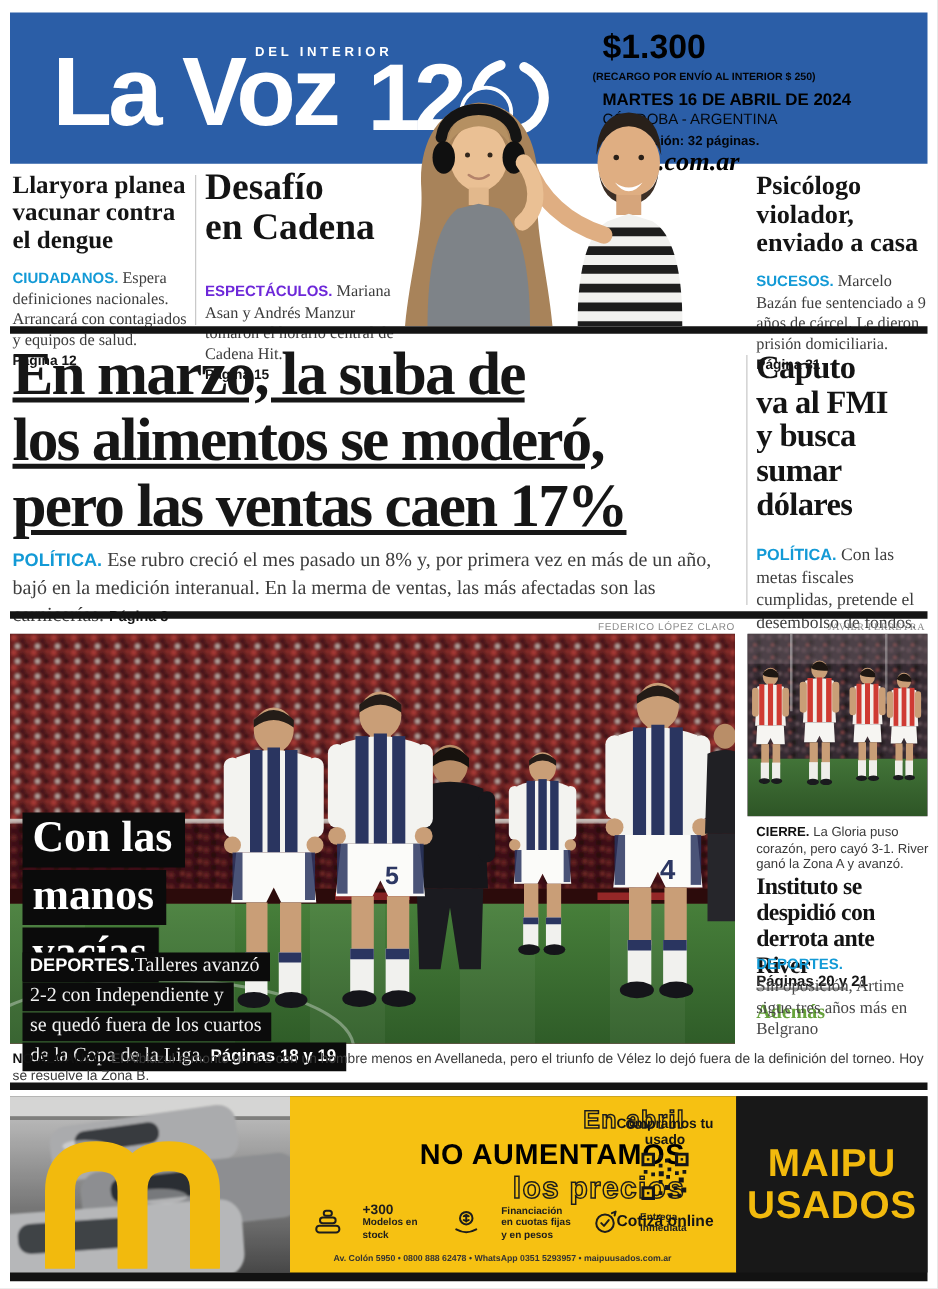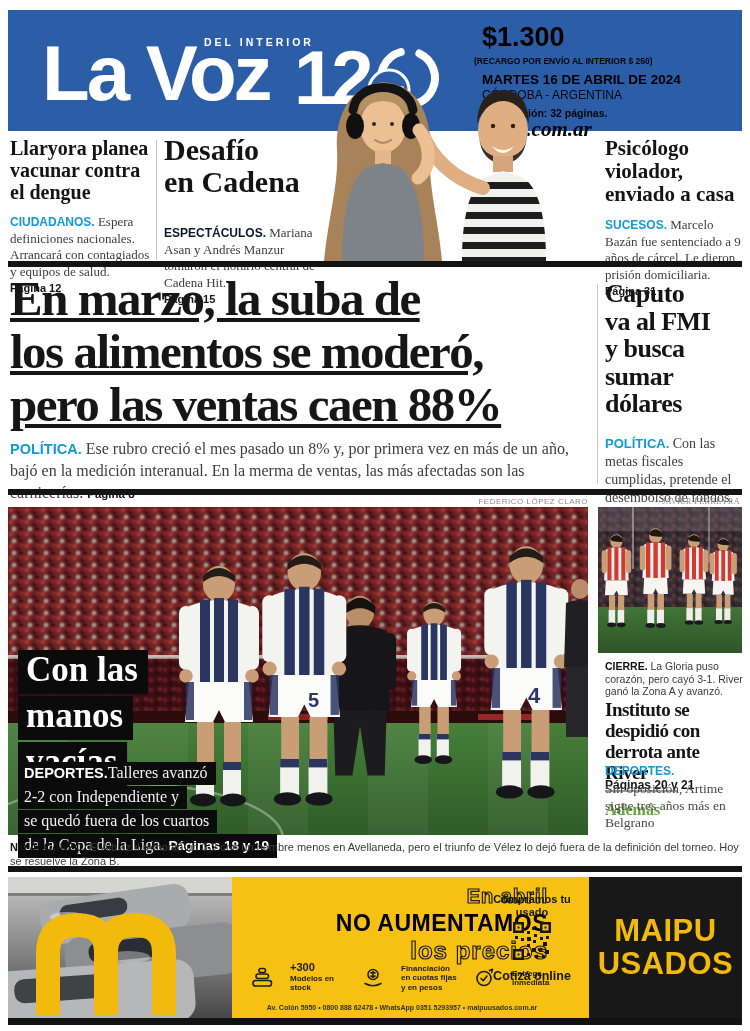--- a/index.html
+++ b/index.html
@@ -15,21 +15,21 @@
   .m-price{right:0;top:12px;font-size:27px;font-weight:bold;width:260px;}
   .m-note{right:0;top:46px;font-size:8.5px;font-weight:bold;width:268px;opacity:.95;}
   .m-date{right:0;top:62px;font-size:13.5px;font-weight:bold;width:260px;}
   .m-loc{right:0;top:78px;font-size:12px;width:260px;opacity:.92;}
   .m-info{right:0;top:97px;font-size:10.5px;font-weight:bold;width:260px;opacity:.95;}
   .m-web{right:0;top:107px;font-size:21px;font-weight:bold;font-style:italic;
          font-family:"Liberation Serif",serif;width:260px;}
   .title{font-family:"Liberation Serif",serif;font-weight:bold;color:#141414;}
   .title span{display:block;}
   .kicker{font-weight:bold;color:#139ad6;font-family:"Liberation Sans",sans-serif;}
-  .kicker.orange{color:#0f172a;}
+  .kicker.orange{color:#6d28d9;}
   .bodytxt{font-family:"Liberation Serif",serif;color:#3d3d3d;}
   .pageref{font-weight:bold;color:#151515;font-family:"Liberation Sans",sans-serif;white-space:nowrap;}
   .rule{background:#141414;height:6px;left:8px;width:734px;}
   .vline{width:1px;background:#c9c9c9;}
   .credit{font-size:8px;color:#8a8a8a;letter-spacing:.5px;text-transform:uppercase;}
 
   
   .col1{left:10px;top:137px;width:144px;}
   .col1 .title{font-size:20px;line-height:22px;}
   .col2{left:164px;top:134px;width:158px;}
@@ -196,21 +196,21 @@
     <div class="smallpara bodytxt">
       <span class="kicker">SUCESOS.</span><span> Marcelo Bazán fue sentenciado a 9 años de cárcel. Le dieron prisión domiciliaria. </span><span class="pageref">Página 31</span>
     </div>
   </div>
 
   <div class="abs rule" style="top:261px;"></div>
 
   <div class="abs headline">
     <span>En marzo, la suba de</span>
     <span>los alimentos se moderó,</span>
-    <span>pero las ventas caen 88%</span>
+    <span>pero las ventas caen 17%</span>
   </div>
   <div class="abs subhead bodytxt">
     <span class="kicker">POLÍTICA.</span><span> Ese rubro creció el mes pasado un 8% y, por primera vez en más de un año, bajó en la medición interanual. En la merma de ventas, las más afectadas son las carnicerías. </span><span class="pageref">Página 8</span>
   </div>
 
   <div class="abs vline" style="left:597px;top:284px;height:200px;"></div>
 
   <div class="abs sidecol">
     <div class="title">
       <span>Caputo</span>

